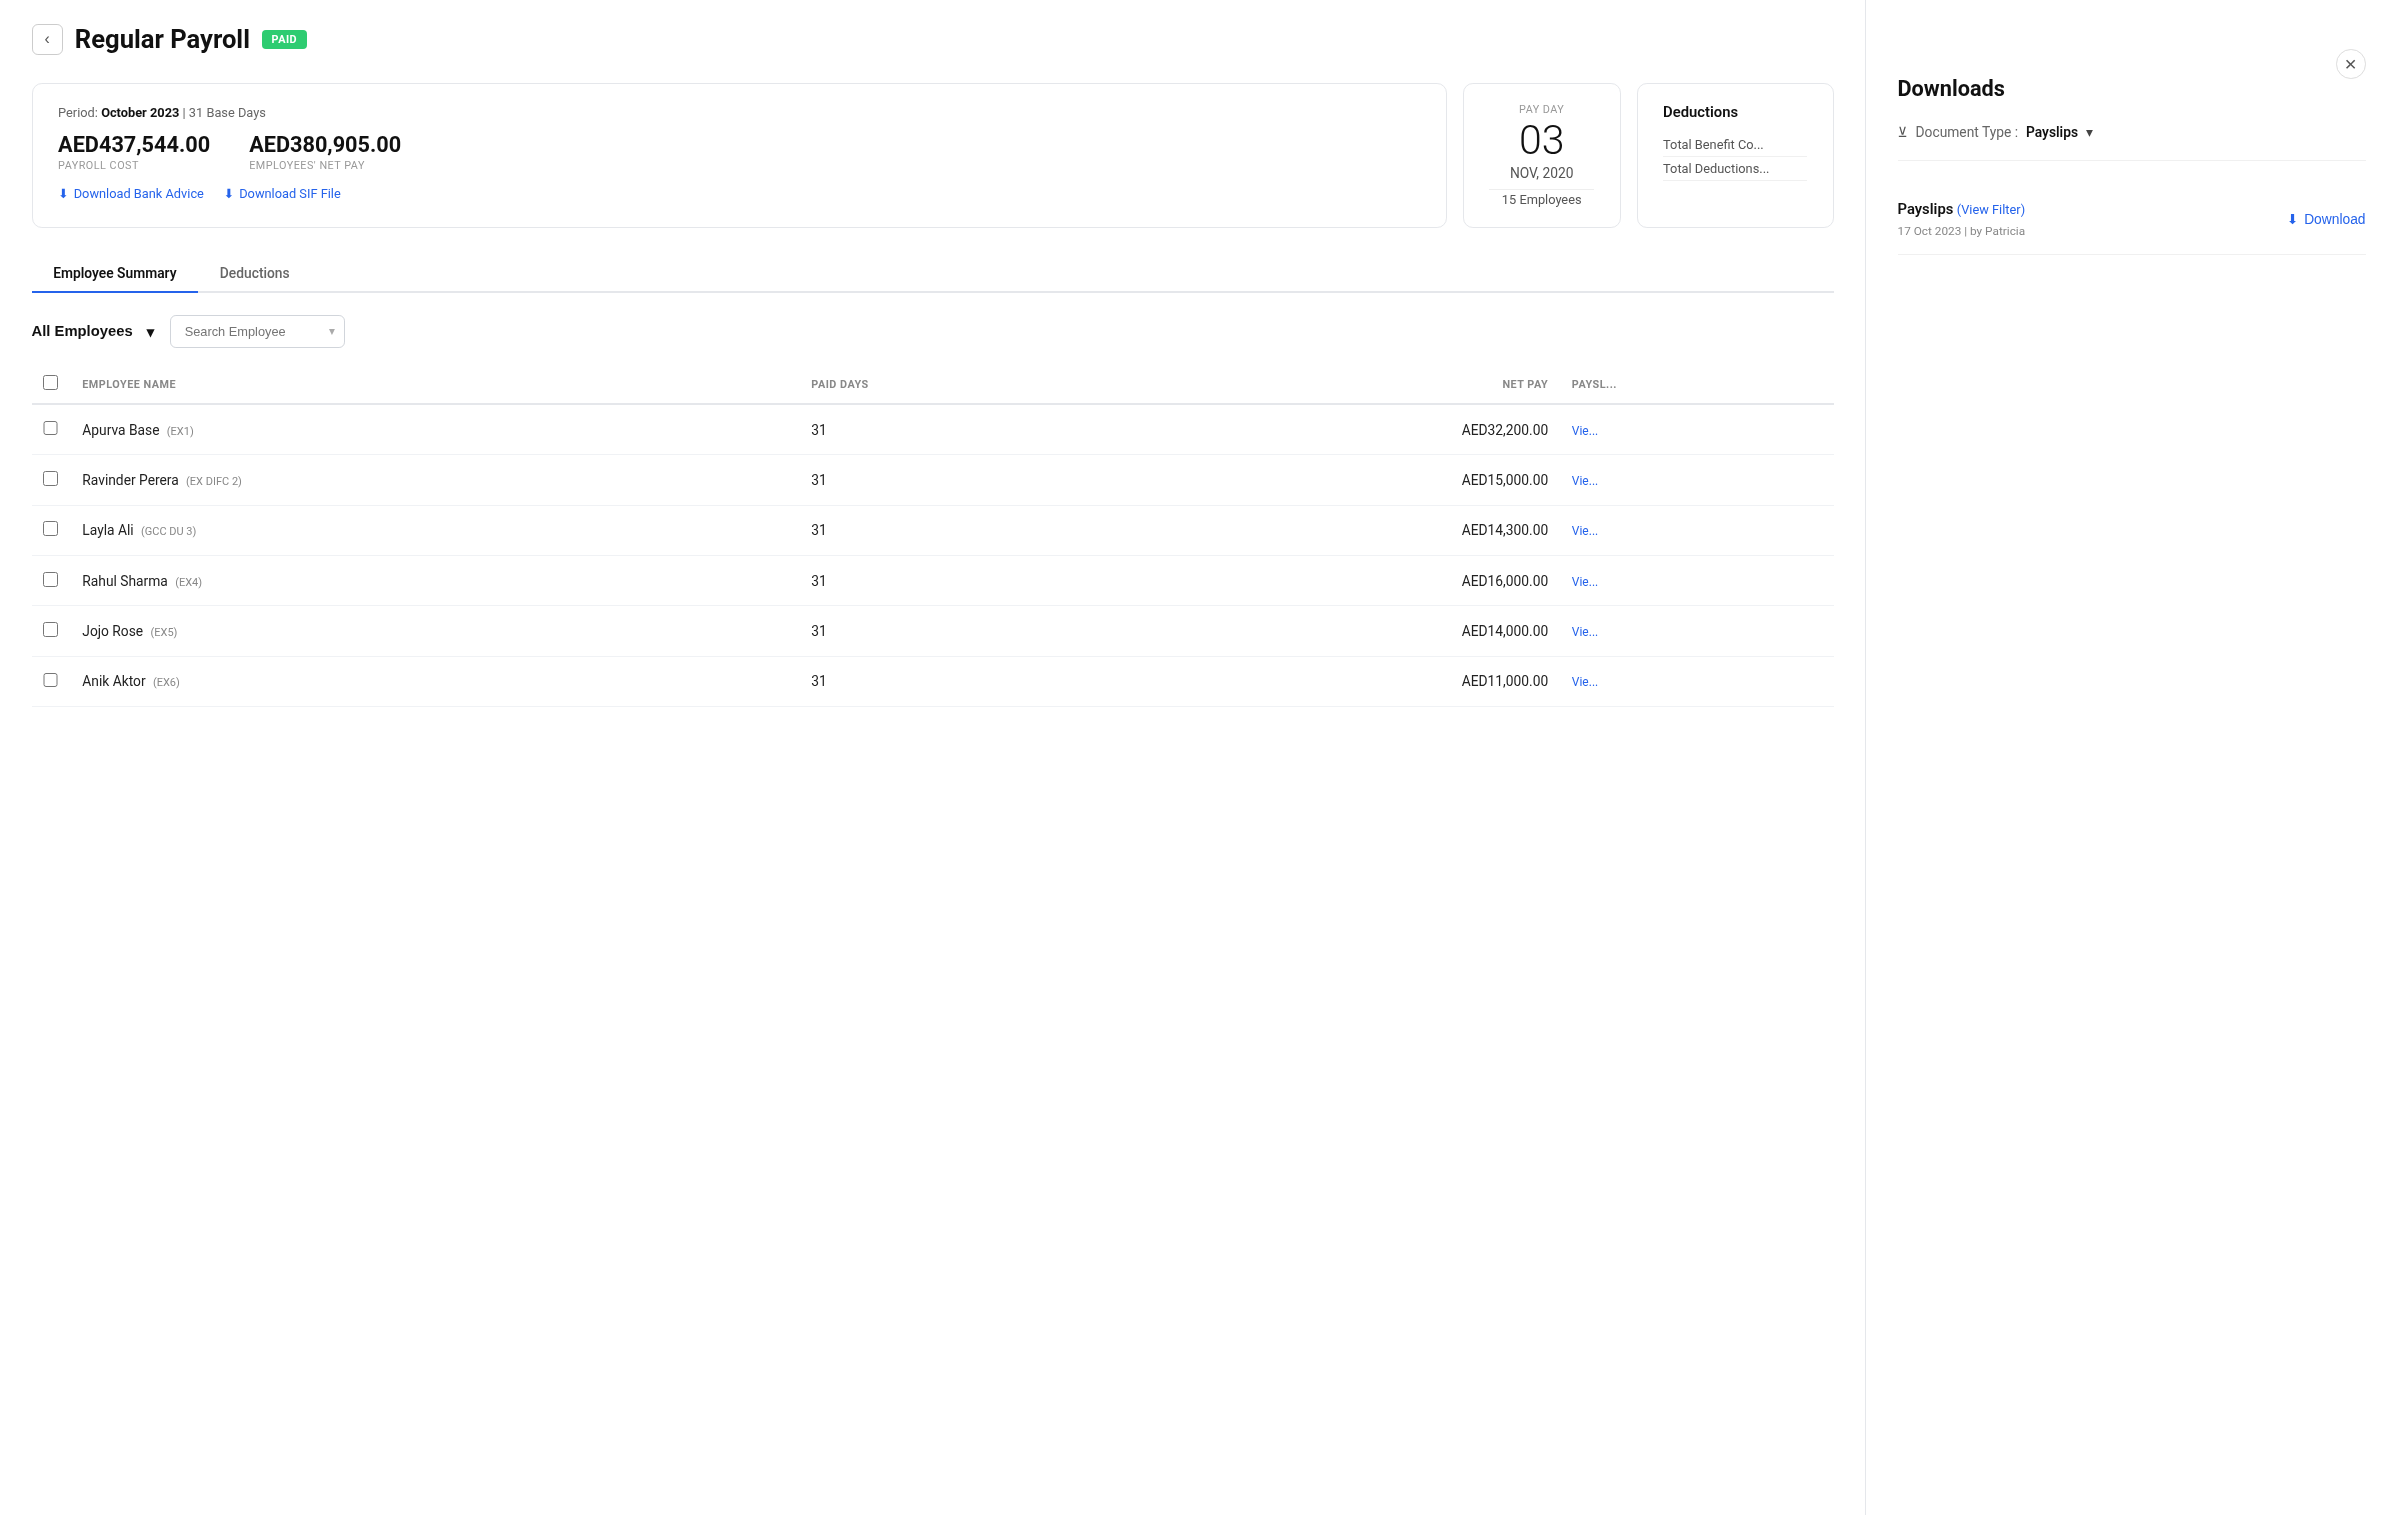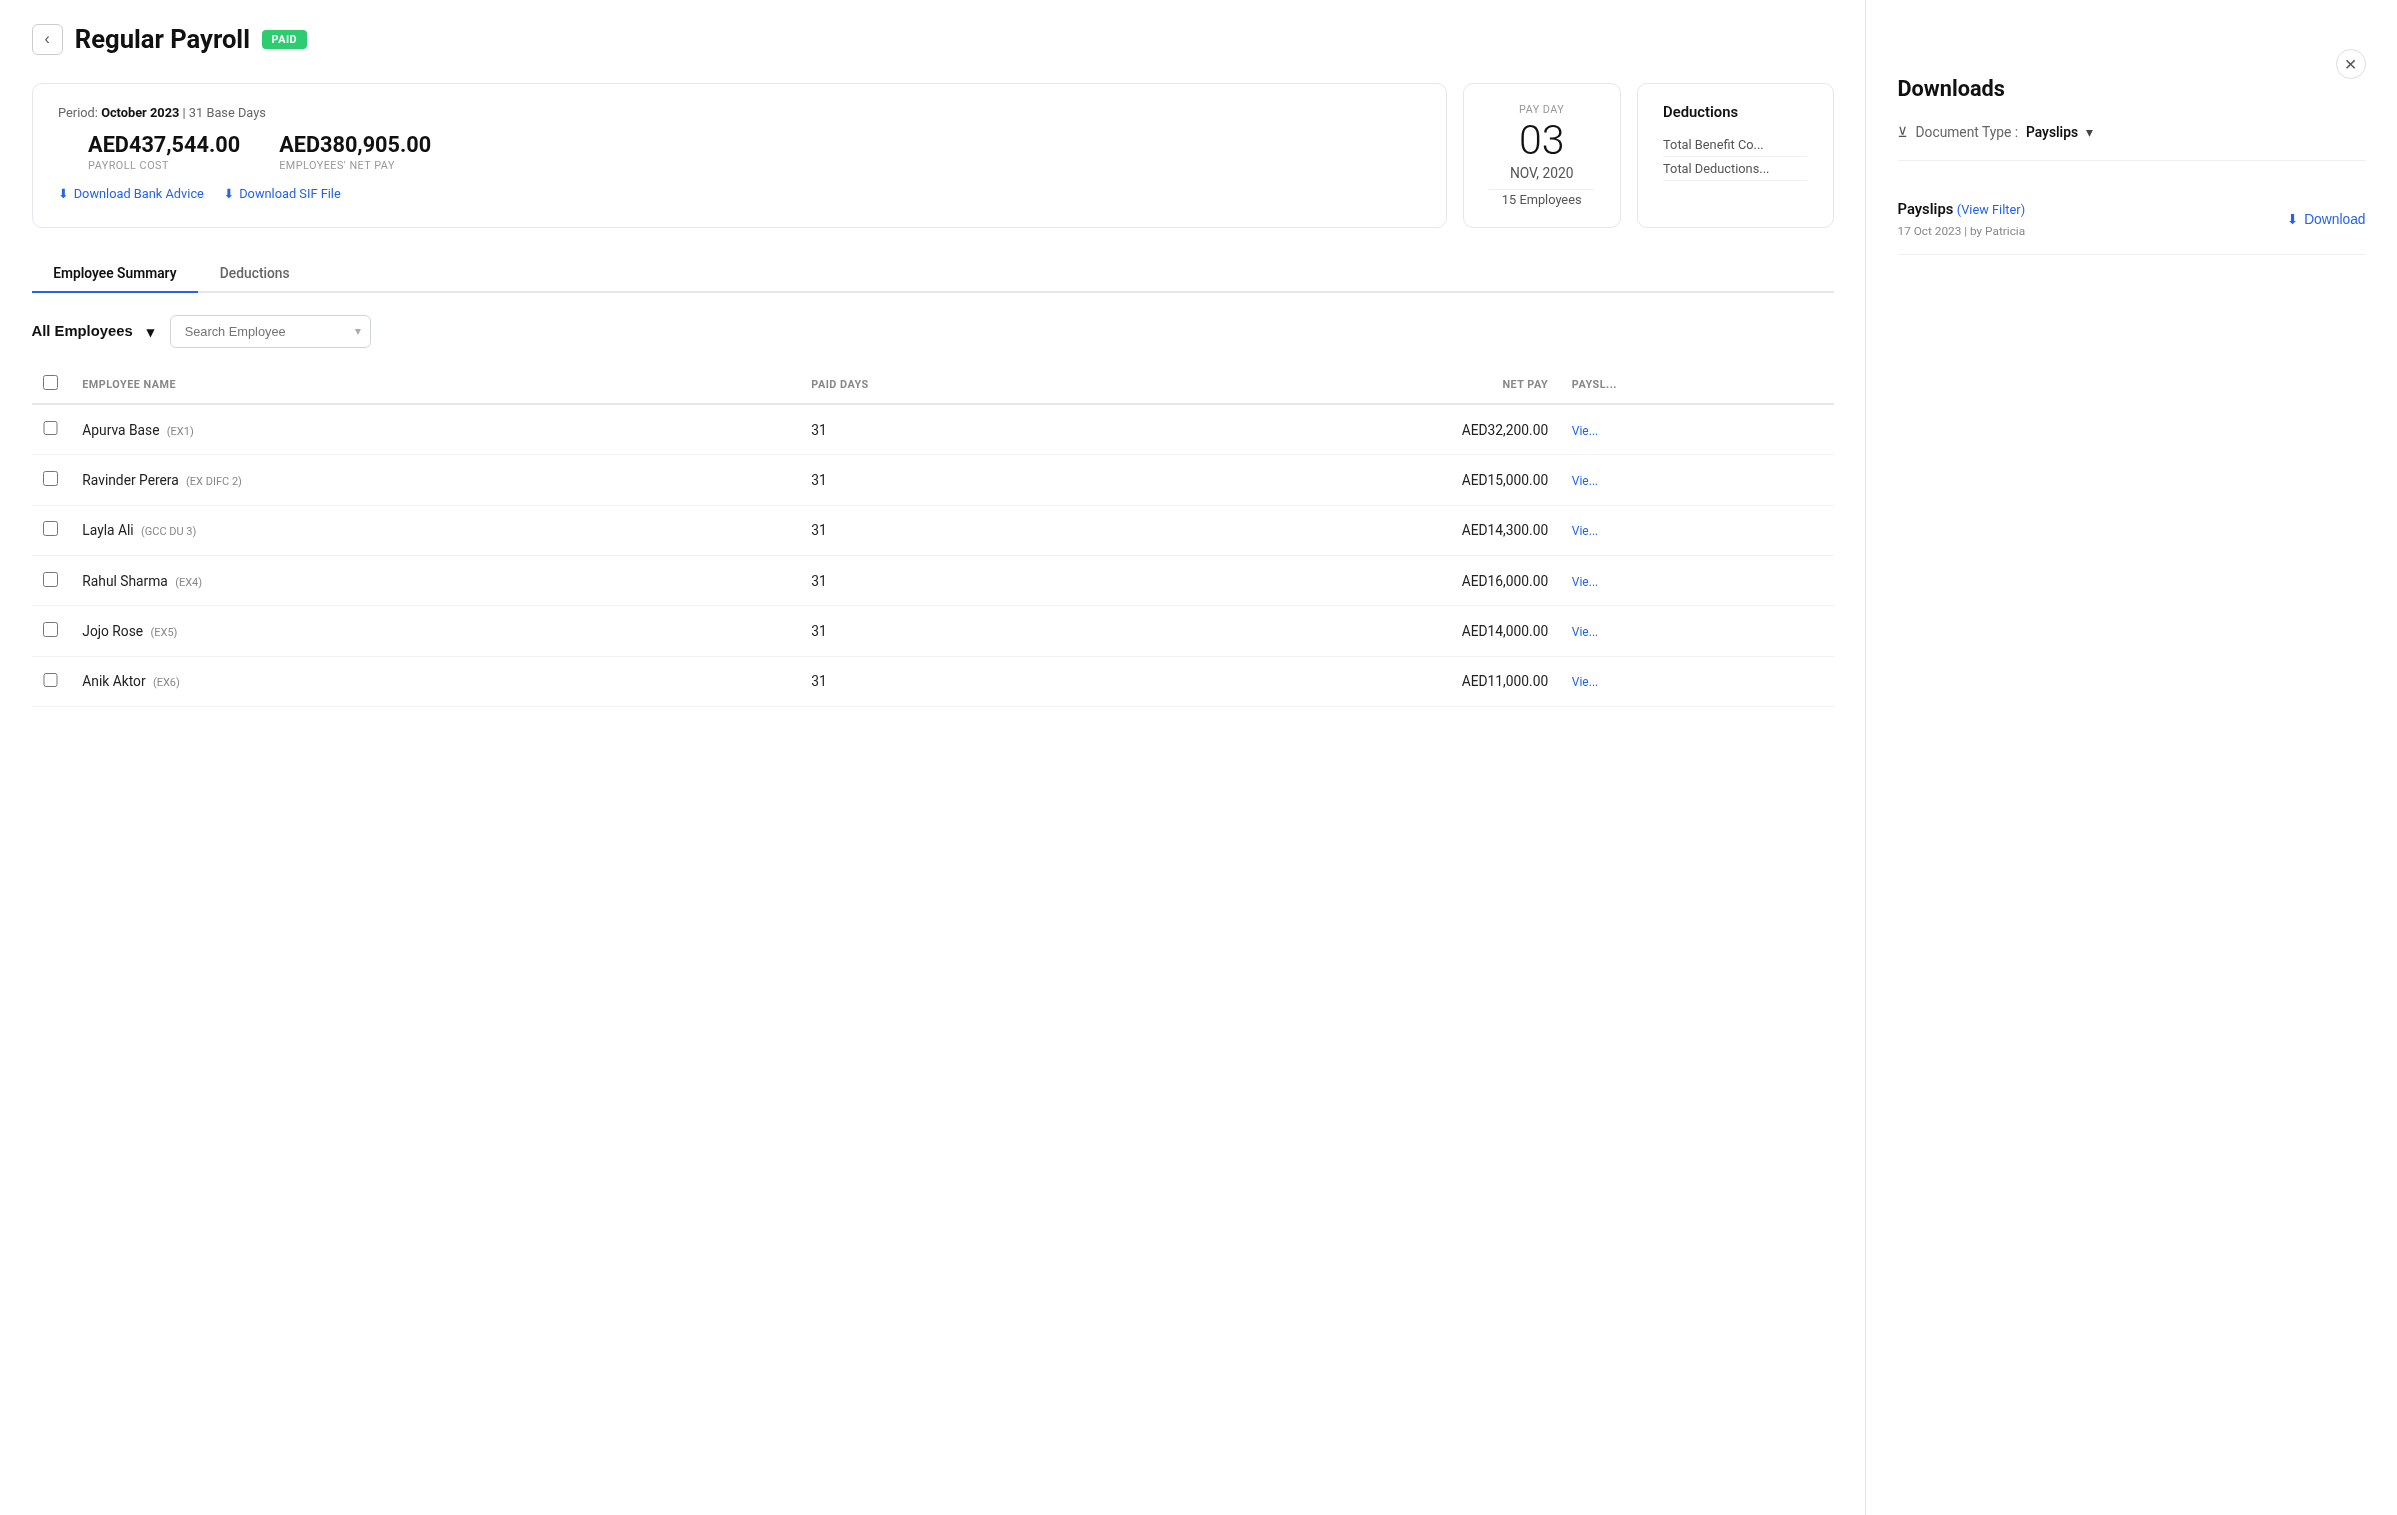--- a/index.html
+++ b/index.html
@@ -14,21 +14,21 @@
     .back-btn { width: 31.5px; height: 31.5px; border: 1.5px solid #ccc; border-radius: 5.9px; background: #fff; cursor: pointer; display: flex; align-items: center; justify-content: center; color: #555; font-size: 15.8px; }
     .page-title { font-size: 25.6px; font-weight: 700; color: #111; }
     .paid-badge { background: #2ecc71; color: #fff; font-size: 10.8px; font-weight: 700; padding: 3px 9.9px; border-radius: 3.9px; letter-spacing: 0.5px; }
 
     
     .summary-row { display: flex; gap: 15.8px; margin-bottom: 27.6px; }
     .summary-card { background: #fff; border: 1px solid #e5e7eb; border-radius: 9.9px; padding: 21.7px 25.6px; flex: 1; }
     .summary-card-wide { flex: 1.5; }
     .period-line { font-size: 12.8px; color: #666; margin-bottom: 11.8px; }
     .period-line strong { color: #111; }
-    .amounts-row { display: flex; gap: 39px; margin-bottom: 13.8px; margin-left: 30px; }
+    .amounts-row { display: flex; gap: 39px; margin-bottom: 13.8px; }
     .amount-block .amount { font-size: 21.7px; font-weight: 700; color: #111; }
     .amount-block .label { font-size: 10.8px; color: #999; text-transform: uppercase; letter-spacing: 0.5px; margin-top: 2px; }
     .download-links { display: flex; gap: 19.7px; }
     .download-link { color: #2563eb; font-size: 12.8px; cursor: pointer; display: flex; align-items: center; gap: 4.9px; text-decoration: none; }
 
     .pay-day-card { background: #fff; border: 1px solid #e5e7eb; border-radius: 9.9px; padding: 19.7px 25.6px; min-width: 158px; text-align: center; }
     .pay-day-label { font-size: 10.8px; color: #999; text-transform: uppercase; letter-spacing: 0.5px; margin-bottom: 3.9px; }
     .pay-day-num { font-size: 41px; font-weight: 300; color: #111; line-height: 1; }
     .pay-day-month { font-size: 13.8px; color: #555; margin-top: 3.9px; }
     .pay-day-employees { font-size: 12.8px; color: #555; margin-top: 7.9px; border-top: 1px solid #eee; padding-top: 2px; }
@@ -39,21 +39,21 @@
 
     
     .tabs { display: flex; gap: 0; border-bottom: 2px solid #e5e7eb; margin-bottom: 21.7px; }
     .tab { padding: 9.9px 21.7px; font-size: 13.8px; font-weight: 500; color: #666; cursor: pointer; border-bottom: 2px solid transparent; margin-bottom: -2px; }
     .tab.active { color: #111; border-bottom: 2px solid #2563eb; font-weight: 600; }
 
     
     .filters-row { display: flex; align-items: center; gap: 15.8px; margin-bottom: 17.7px; }
     .all-employees-btn { font-size: 14.8px; font-weight: 600; color: #111; cursor: pointer; display: flex; align-items: center; gap: 14px; background: none; border: none; }
     .search-wrapper { position: relative; }
-    .search-input { border: 1px solid #d1d5db; border-radius: 5.9px; padding: 7.9px 35px 7.9px 13.8px; font-size: 12.8px; color: #aaa; width: 201px; background: #fff; }
+    .search-input { border: 1px solid #d1d5db; border-radius: 5.9px; padding: 7.9px 35px 7.9px 13.8px; font-size: 12.8px; color: #aaa; width: 175px; background: #fff; }
     .search-chevron { position: absolute; right: 9.9px; top: 50%; transform: translateY(-50%); color: #aaa; font-size: 11.8px; pointer-events: none; }
 
     
     .employee-table { width: 100%; border-collapse: collapse; }
     .employee-table thead tr { border-bottom: 2px solid #e5e7eb; }
     .employee-table th { font-size: 10.8px; font-weight: 700; color: #888; text-transform: uppercase; letter-spacing: 0.5px; padding: 9.9px 11.8px; text-align: left; }
     .employee-table th.right { text-align: right; }
     .employee-table tbody tr { border-bottom: 1px solid #f0f2f5; }
     .employee-table td { padding: 15.8px 11.8px; font-size: 13.8px; color: #222; vertical-align: middle; }
     .employee-table td.right { text-align: right; }

